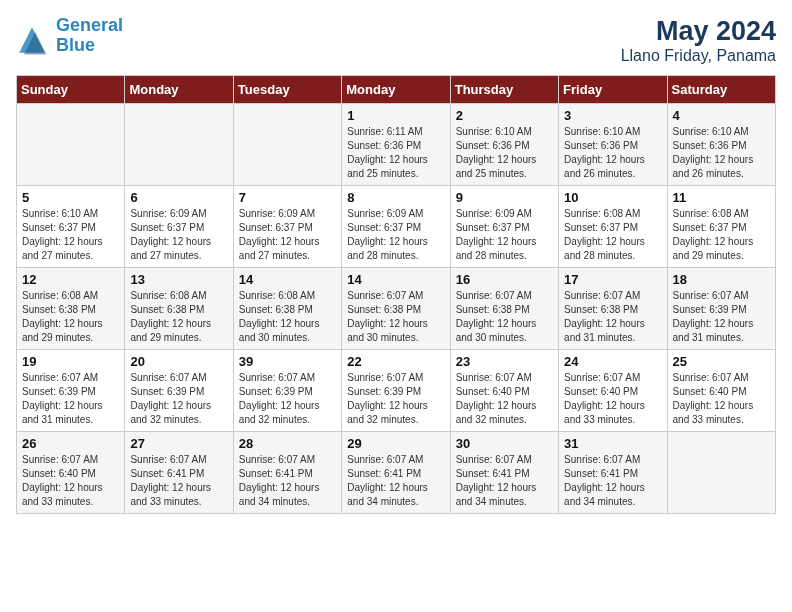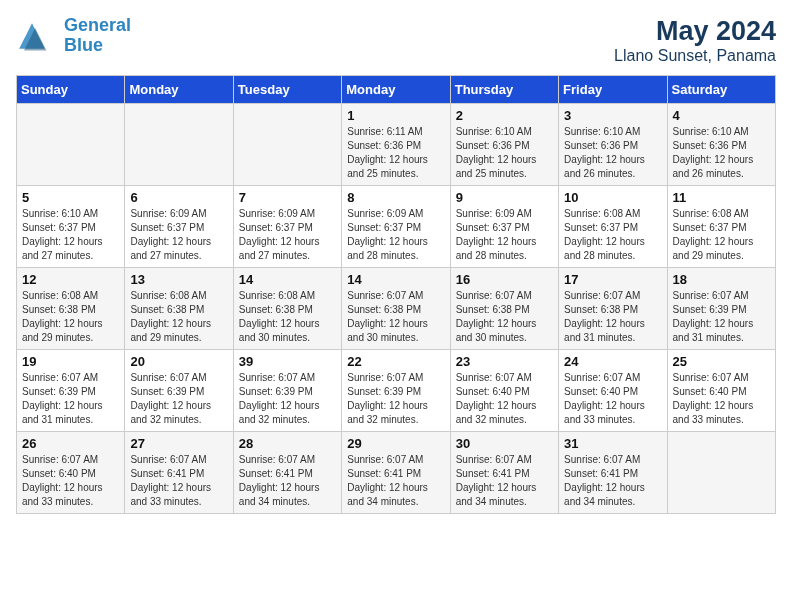--- a/index.html
+++ b/index.html
@@ -11,22 +11,22 @@
       padding: 16px;
     }
     .header {
       display: flex;
       justify-content: space-between;
       align-items: flex-start;
       margin-bottom: 10px;
     }
     .logo {
       display: flex;
-      align-items: center;
-      gap: 16px;
+      align-items: flex-end;
+      gap: 8px;
     }
     .logo-text {
       font-size: 18px;
       font-weight: bold;
       color: #1a3a5c;
       line-height: 1.1;
     }
     .logo-text span {
       color: #2e86c1;
     }
@@ -45,21 +45,21 @@
     .subtitle {
       font-size: 16px;
       color: #1a3a5c;
     }
     table {
       width: 100%;
       border-collapse: collapse;
       table-layout: fixed;
     }
     thead tr th {
-      background-color: #1d4ed8;
+      background-color: #7f1d1d;
       color: #fff;
       font-size: 13px;
       font-weight: bold;
       padding: 6px 4px;
       text-align: left;
       border: 1px solid #ccc;
     }
     tbody tr td {
       vertical-align: top;
       border: 1px solid #ccc;
@@ -98,21 +98,21 @@
       <polygon points="20,4 36,36 4,36" fill="#2e86c1" opacity="0.85"></polygon>
       <polygon points="24,10 38,38 10,38" fill="#1a5276" opacity="0.5"></polygon>
     </svg>
     <div class="logo-text">
       <div><span>General</span></div>
       <div><span style="color:#2e86c1">Blue</span></div>
     </div>
   </div>
   <div class="title-block">
     <div class="month-title">May 2024</div>
-    <div class="subtitle">Llano Sunset, Panama</div>
+    <div class="subtitle">Llano Friday, Panama</div>
   </div>
 </div>
 
 <table>
   <thead>
     <tr id="header-row">
     <th>Sunday</th>
         <th>Monday</th>
         <th>Tuesday</th>
         <th>Monday</th>

